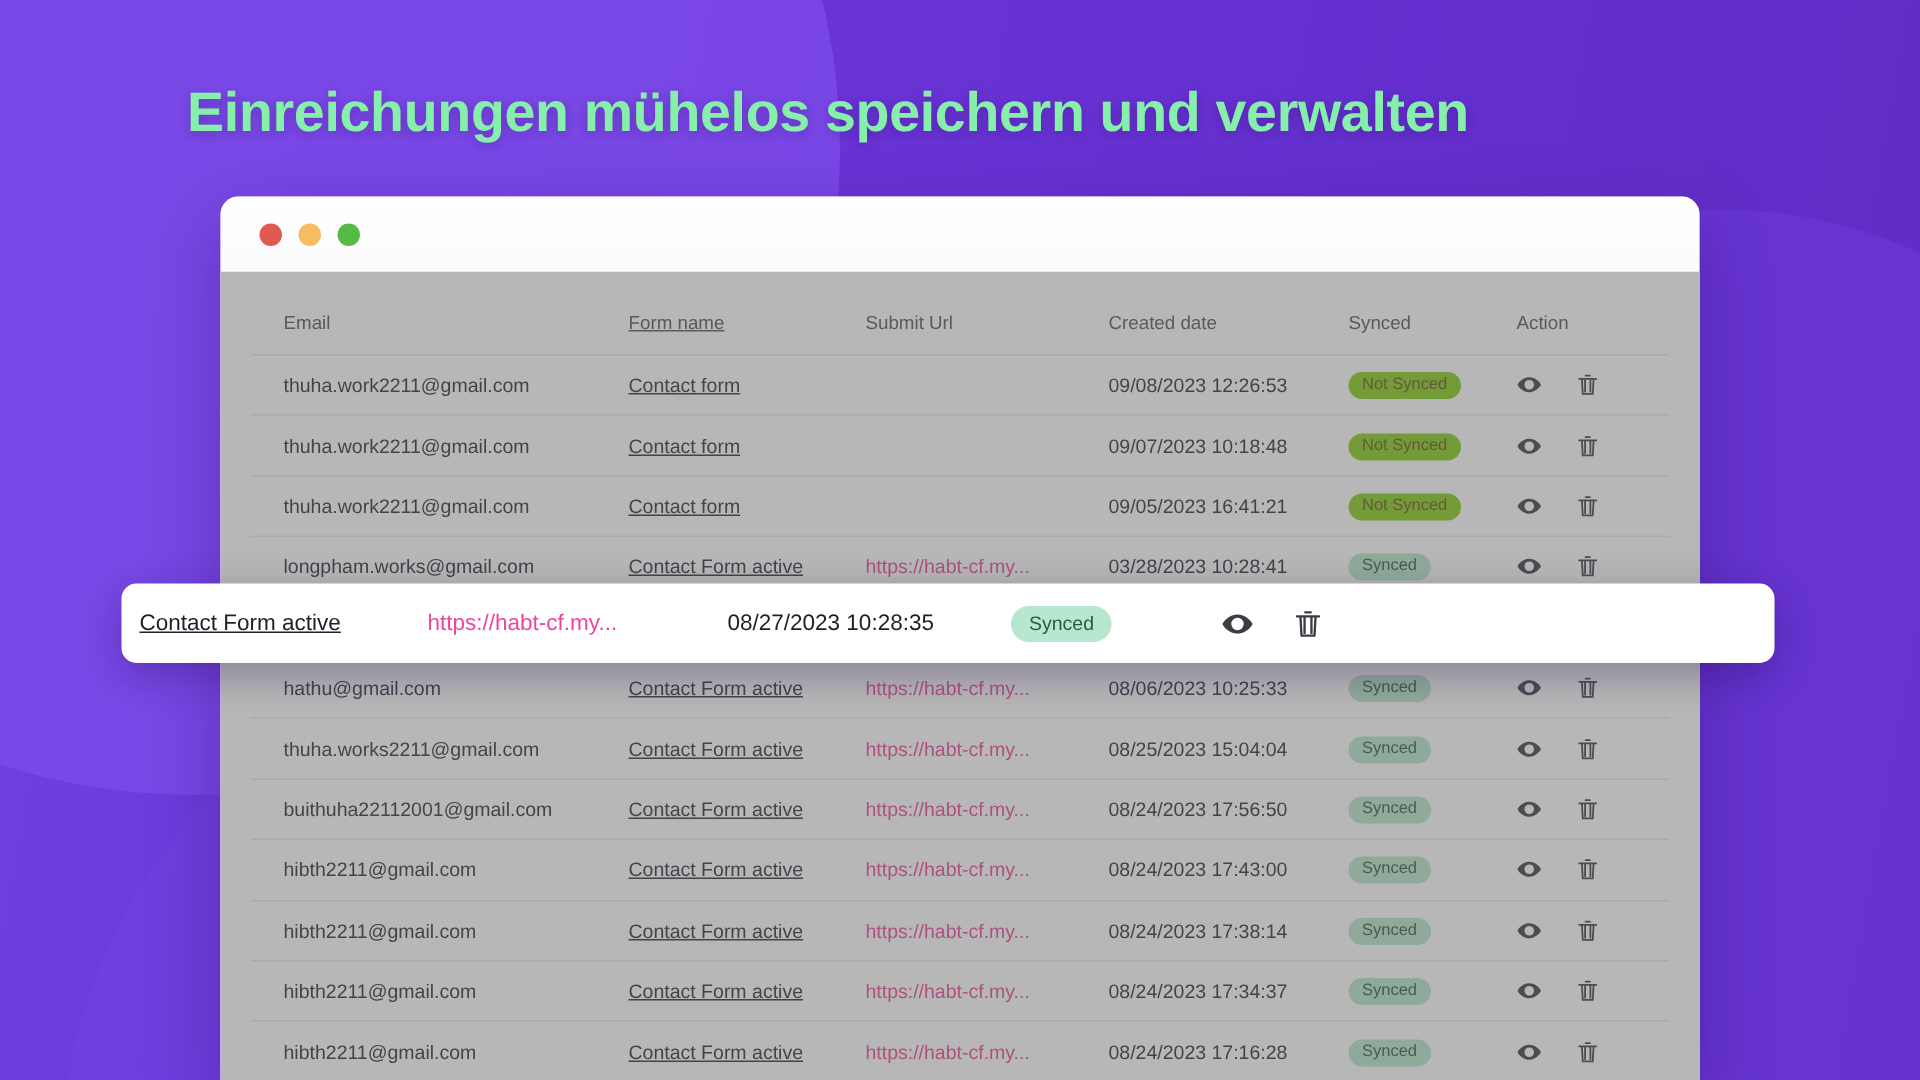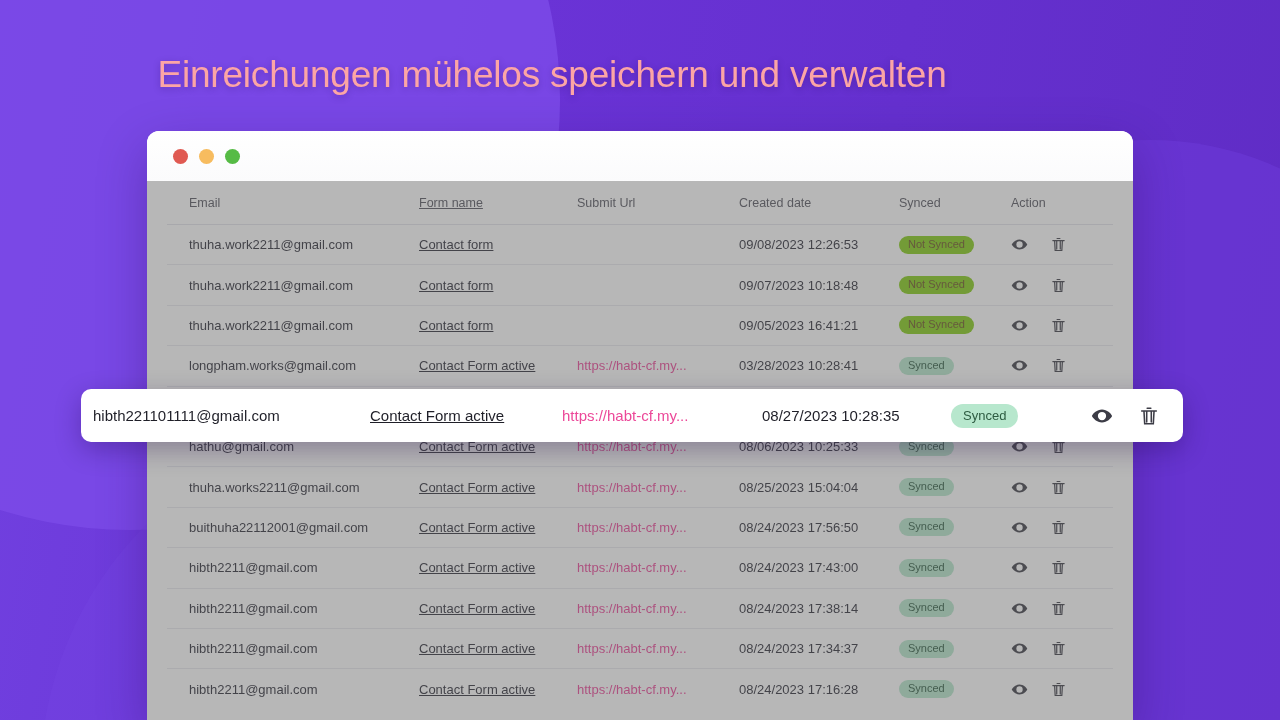--- a/index.html
+++ b/index.html
@@ -54,23 +54,23 @@
     opacity: .35;
   }
 
   
   .headline {
     position: absolute;
     top: 54px;
     left: 0;
     width: 1104px;
     text-align: center;
-    color: #fca5a5;
+    color: #86efac;
     font-size: 37px;
-    font-weight: normal;
+    font-weight: bold;
     letter-spacing: -0.2px;
     text-shadow: 0 2px 7px rgba(40,10,90,.28);
     white-space: nowrap;
   }
 
   
   .window {
     position: absolute;
     left: 147px;
     top: 131px;
@@ -104,21 +104,21 @@
   .dim {
     position: absolute;
     inset: 0;
     background: rgba(96,96,96,.45);
     z-index: 5;
     pointer-events: none;
   }
   .table {
     position: absolute;
     inset: 0;
-    padding: 0 20px;
+    padding: 12px 20px;
   }
 
   .row {
     display: flex;
     align-items: center;
     height: 40.4px;
     border-bottom: 1px solid #e9e9ef;
     padding: 0 22px;
     font-size: 13px;
     color: #2d2d38;
@@ -454,21 +454,20 @@
               </svg>
             </span>
           </span>
         </div>
       </div>
     <div class="dim"></div>
   </div>
 </div>
 
 <div class="highlight-row">
-  <span class="c-email">hibth221101111@gmail.com</span>
   <span class="c-form">Contact Form active</span>
   <span class="c-url link">https://habt-cf.my...</span>
   <span class="c-date">08/27/2023 10:28:35</span>
   <span class="c-sync">
     <span class="badge synced">Synced</span>
   </span>
   <span class="c-action">
     <span class="icon-btn">
       <svg width="22" height="22" viewBox="0 0 24 24" fill="currentColor">
         <path d="M12 5C6.5 5 2.2 9.3 1 12c1.2 2.7 5.5 7 11 7s9.8-4.3 11-7c-1.2-2.7-5.5-7-11-7zm0 11.5A4.5 4.5 0 1 1 12 7.5a4.5 4.5 0 0 1 0 9z"></path>

